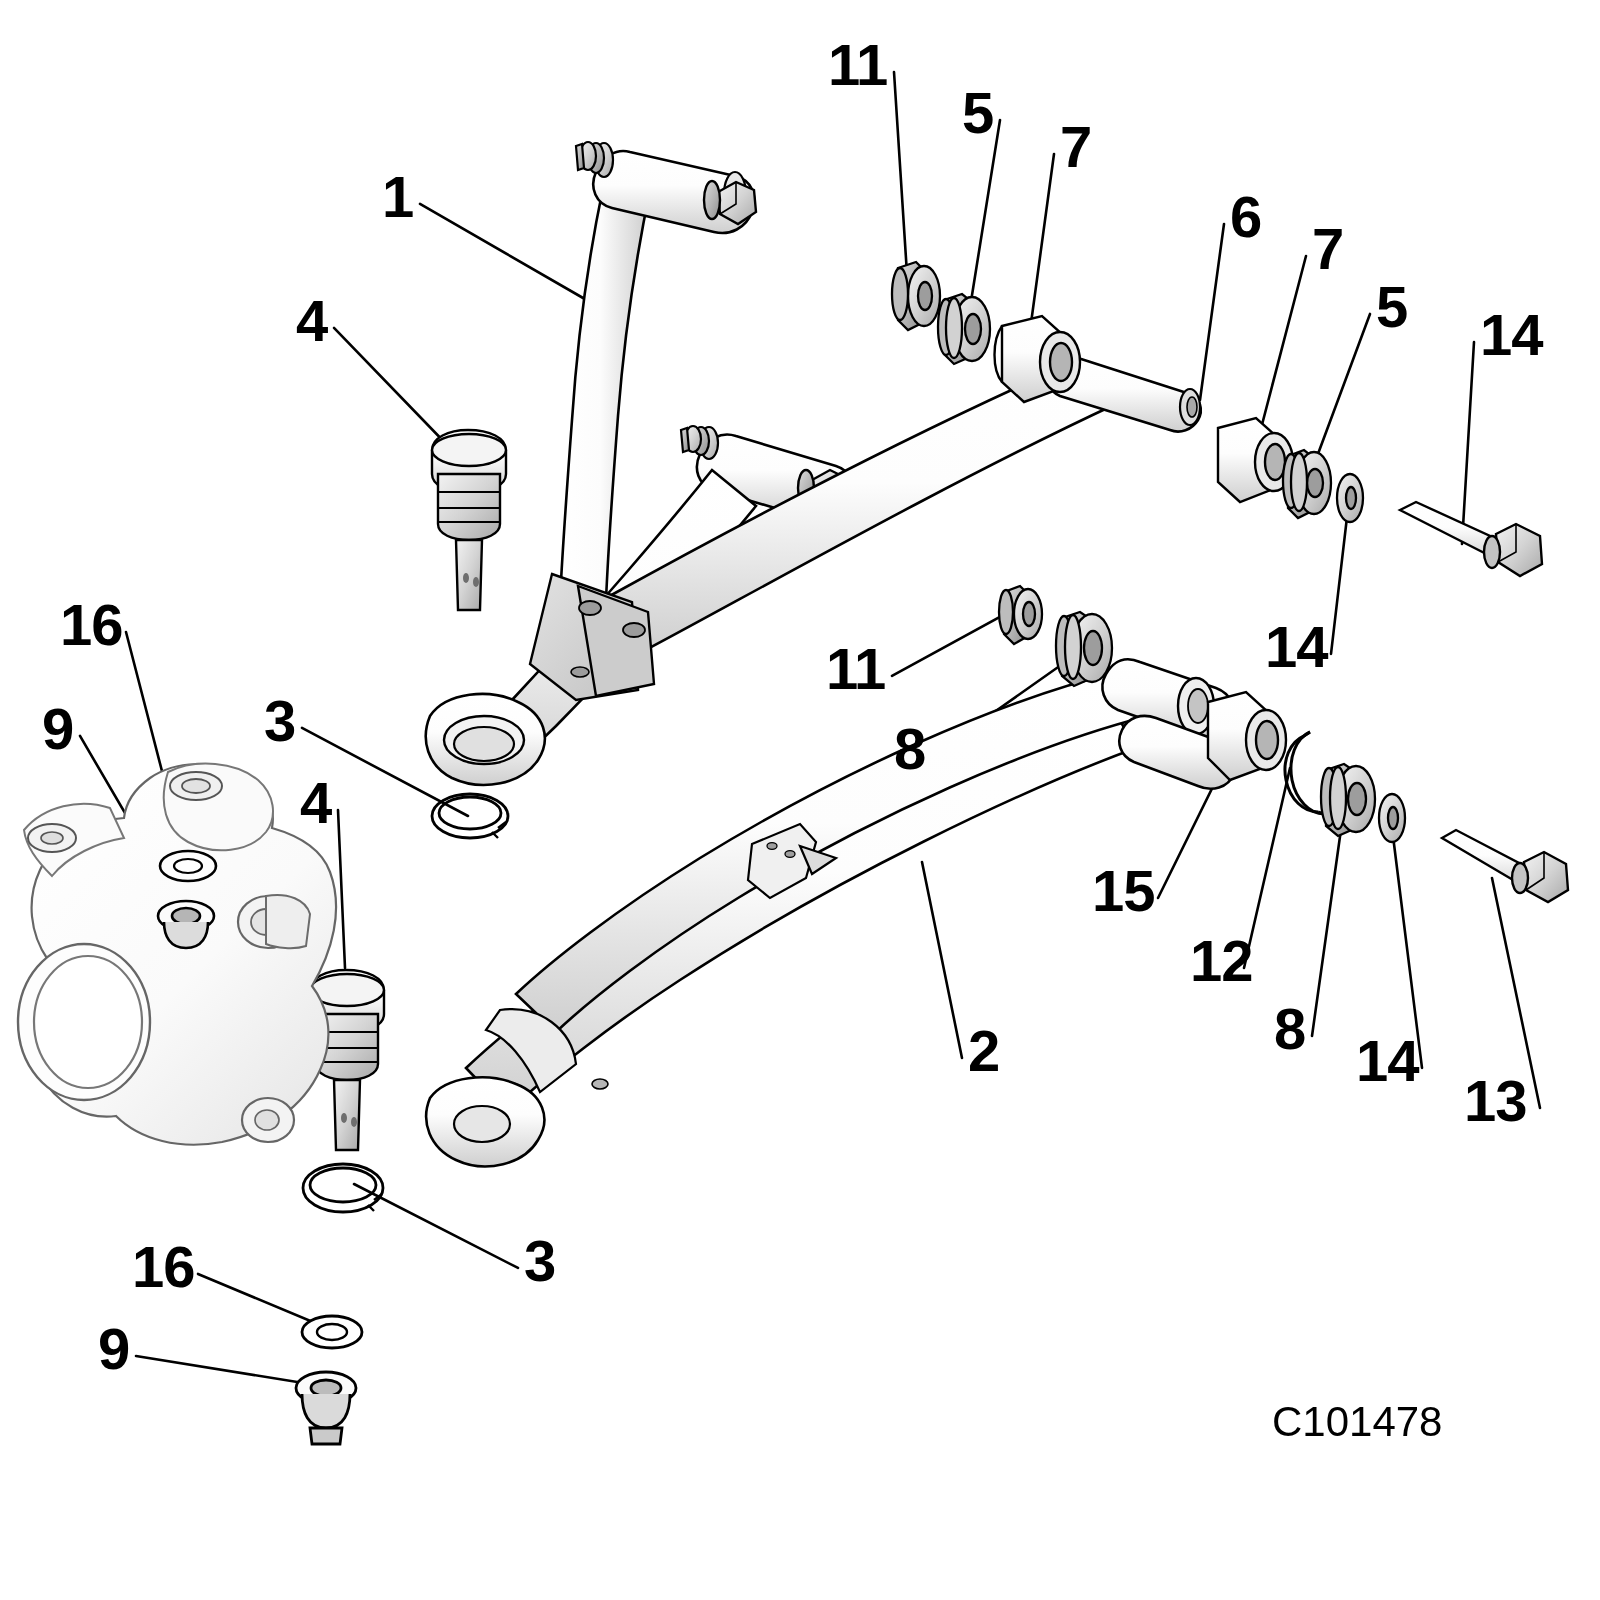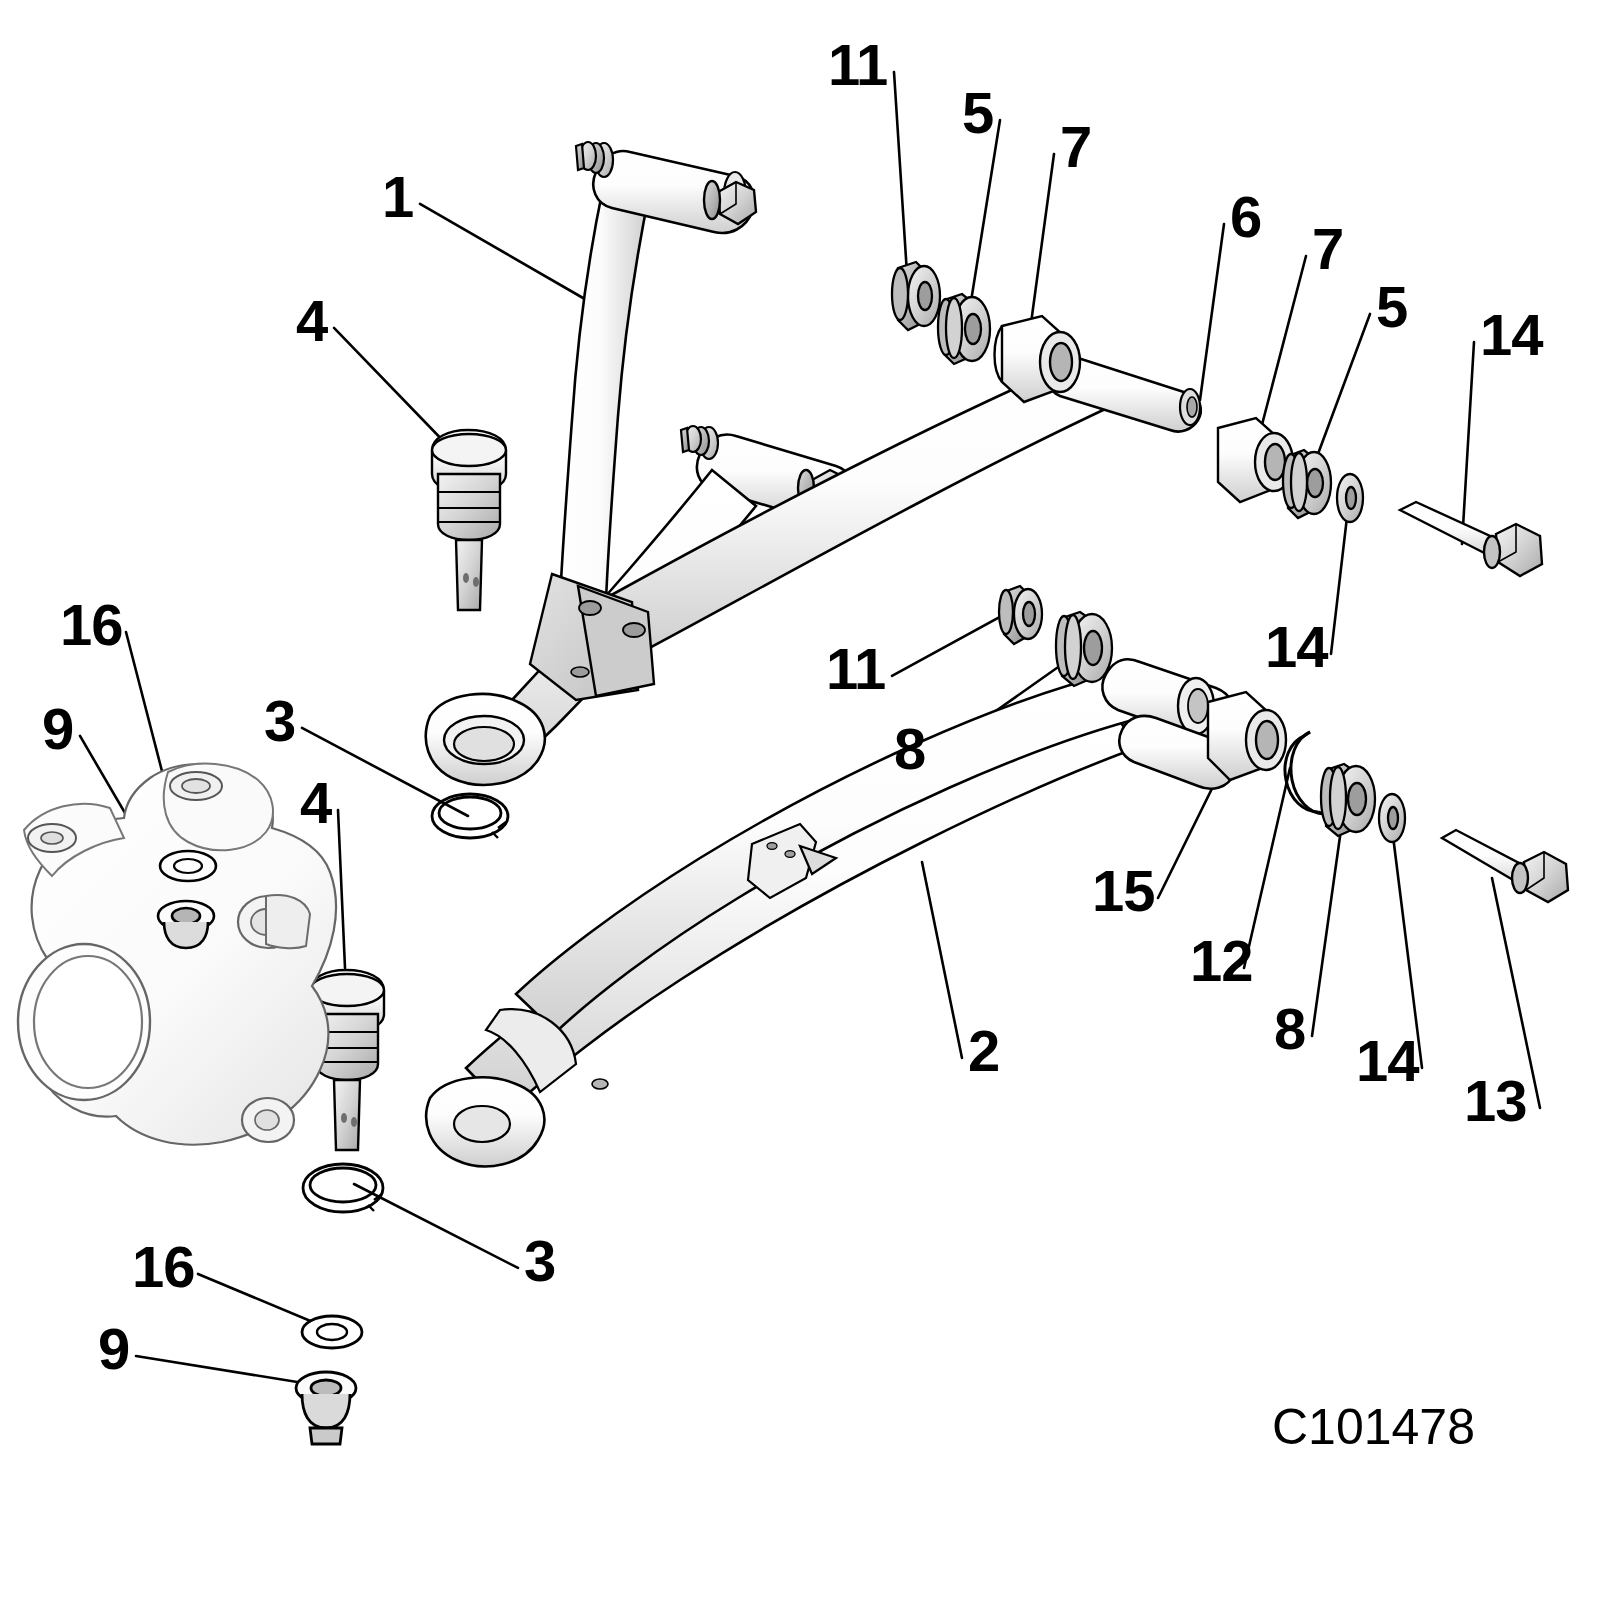--- a/index.html
+++ b/index.html
@@ -29,21 +29,21 @@
     position:absolute;
     left:140px;top:1480px;
     font-size:44px;
     font-weight:400;
     white-space:nowrap;
     letter-spacing:-0.5px;
   }
   #drawing-number{
     position:absolute;
     left:1272px;top:1398px;
-    font-size:50px;
+    font-size:42px;
     font-weight:400;
     white-space:nowrap;
     letter-spacing:0px;
   }
 </style>
 </head>
 <body>
 
 <div id="sheet">
 

